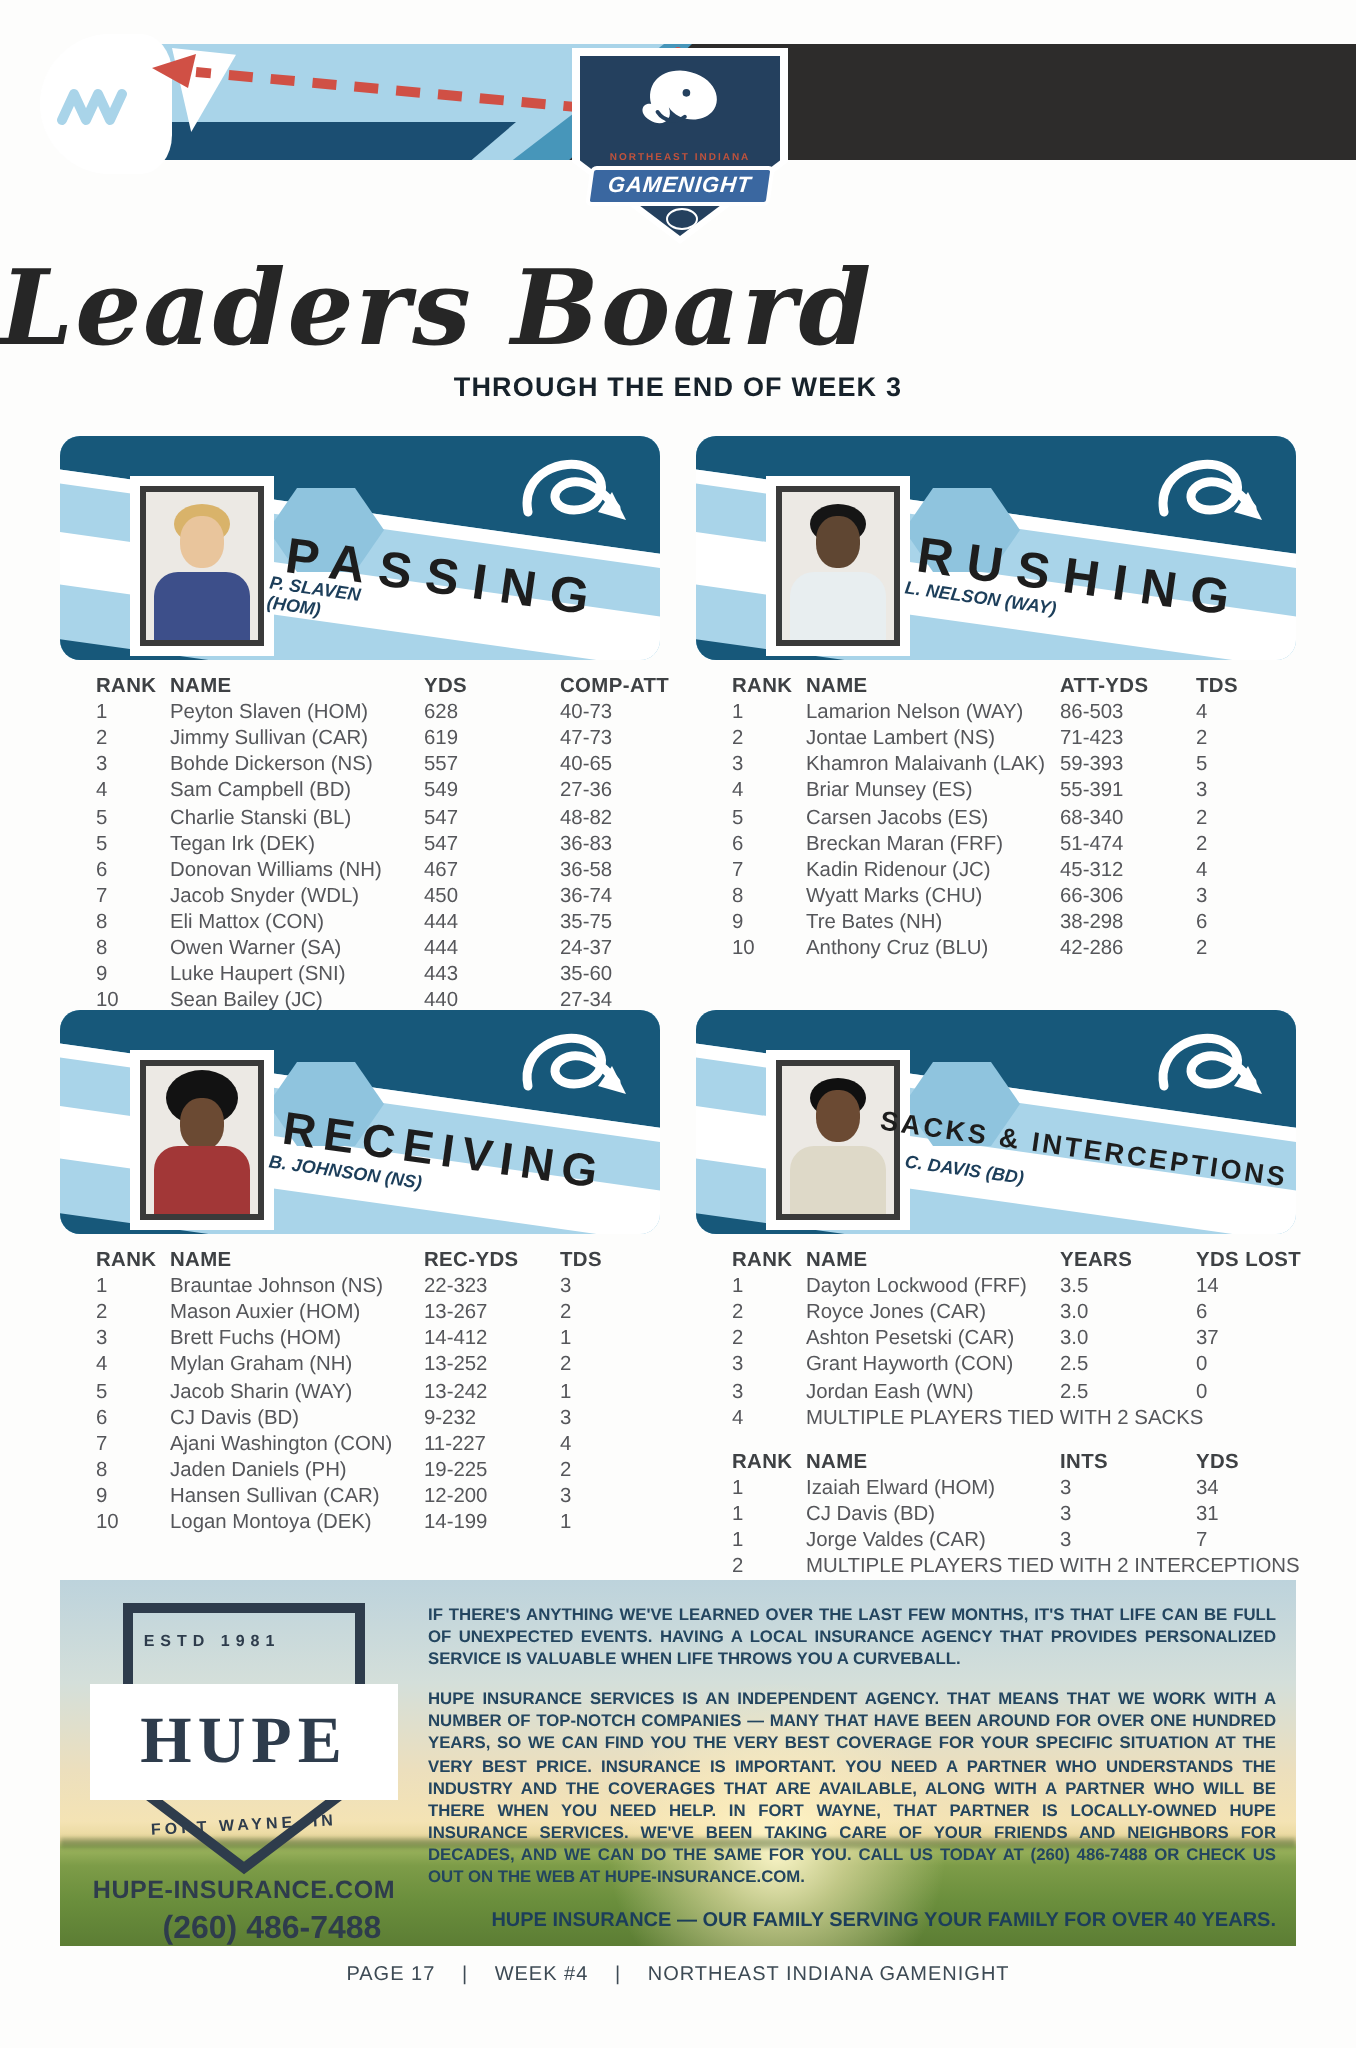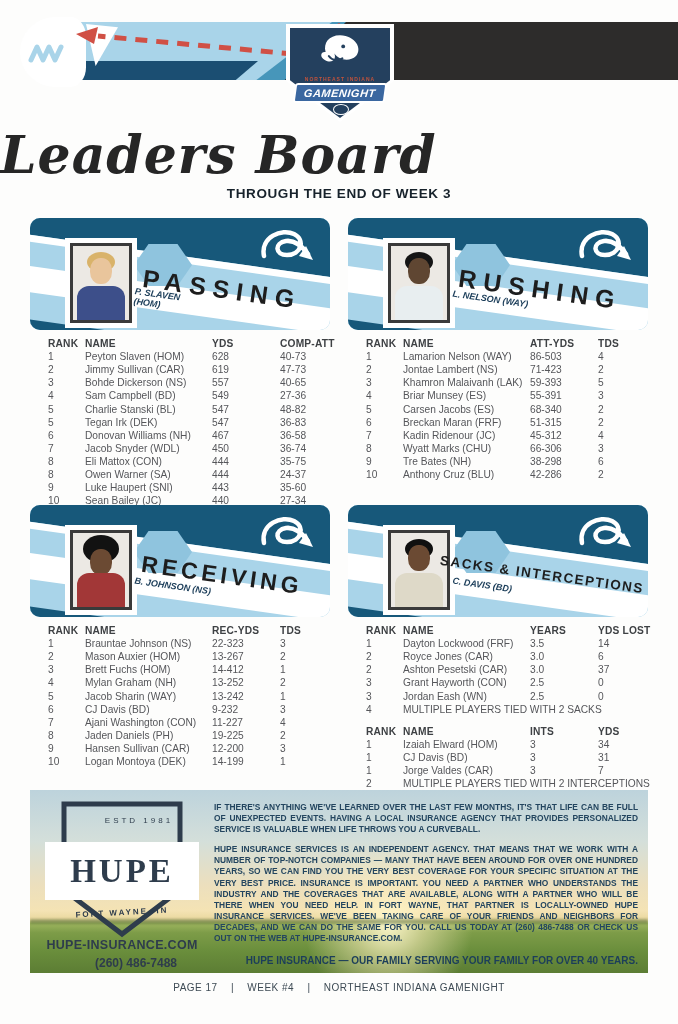--- a/index.html
+++ b/index.html
@@ -89,33 +89,33 @@
   .c-span{flex:1;width:auto;}
 
   
   .ad{position:absolute;left:30px;top:790px;width:618px;height:183px;overflow:hidden;
       background:
         radial-gradient(circle at 58% 74%, rgba(255,248,205,.95) 0%, rgba(255,240,190,.55) 9%, rgba(255,236,185,0) 22%),
         linear-gradient(#bdd3dc 0%, #d4dfda 28%, #ecdfbd 52%, #f4e3b4 66%, #e8d79c 71%,
                         #9db45e 73%, #7d9c48 78%, #6a8e3c 88%, #5c7d34 100%);}
   .ad-horizon{position:absolute;left:0;right:0;top:70.5%;height:5px;background:rgba(70,95,45,.45);filter:blur(1px);}
   .badge-svg{position:absolute;left:27px;top:8px;}
-  .badge-estd{position:absolute;left:44px;top:26px;width:130px;text-align:center;
-              font-size:8px;font-weight:normal;letter-spacing:3px;color:#2e3c4c;}
+  .badge-estd{position:absolute;left:11px;top:26px;width:130px;text-align:center;
+              font-size:8px;font-weight:bold;letter-spacing:3px;color:#2e3c4c;}
   .badge-box{position:absolute;left:15px;top:52px;width:154px;height:58px;background:#fff;
              display:flex;flex-direction:row;align-items:center;justify-content:center;}
   .badge-name{font-family:"Liberation Serif",serif;font-weight:bold;font-size:33px;
               letter-spacing:3px;color:#2e3c4c;line-height:1;}
   .badge-sub{font-size:9px;font-weight:bold;letter-spacing:3.6px;color:#2e3c4c;margin-top:3px;}
   .badge-city{position:absolute;left:27px;top:118px;width:130px;text-align:center;
               font-size:8px;font-weight:bold;letter-spacing:2px;color:#2e3c4c;transform:rotate(-3deg);}
   .ad-web{position:absolute;left:10px;top:148px;width:164px;text-align:center;
           font-size:12.5px;font-weight:800;color:#2e3c4c;letter-spacing:.3px;}
   .ad-phone{position:absolute;left:24px;top:166px;width:164px;text-align:center;
-            font-size:12px;font-weight:800;color:#2e3c4c;}
+            font-size:16px;font-weight:800;color:#2e3c4c;}
   .ad-copy{position:absolute;left:184px;top:12px;width:424px;color:#23455f;font-weight:bold;
            font-size:8.4px;line-height:1.32;text-align:justify;}
   .ad-copy p{margin:0 0 9px 0;}
   .ad-tagline{position:absolute;right:10px;bottom:7px;font-size:10px;font-weight:800;color:#1c3e5a;}
 
   
   .footer{position:absolute;left:0;top:982px;width:678px;text-align:center;
           font-size:10px;color:#3d4a54;letter-spacing:.5px;}
   .footer .sep{margin:0 10px;color:#3d4a54;}
 </style>
@@ -320,21 +320,21 @@
             </div>
             <div class="t-row">
               <span class="t-cell c0">5</span>
               <span class="t-cell c1">Carsen Jacobs (ES)</span>
               <span class="t-cell c2">68-340</span>
               <span class="t-cell c3">2</span>
             </div>
             <div class="t-row">
               <span class="t-cell c0">6</span>
               <span class="t-cell c1">Breckan Maran (FRF)</span>
-              <span class="t-cell c2">51-315</span>
+              <span class="t-cell c2">51-474</span>
               <span class="t-cell c3">2</span>
             </div>
             <div class="t-row">
               <span class="t-cell c0">7</span>
               <span class="t-cell c1">Kadin Ridenour (JC)</span>
               <span class="t-cell c2">45-312</span>
               <span class="t-cell c3">4</span>
             </div>
             <div class="t-row">
               <span class="t-cell c0">8</span>

